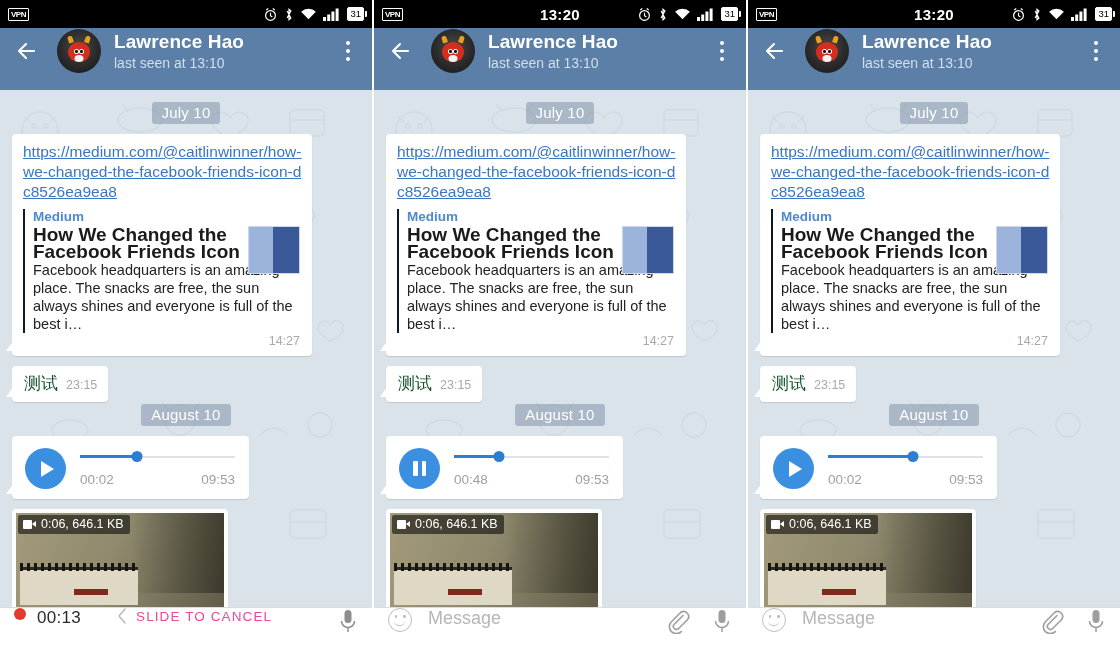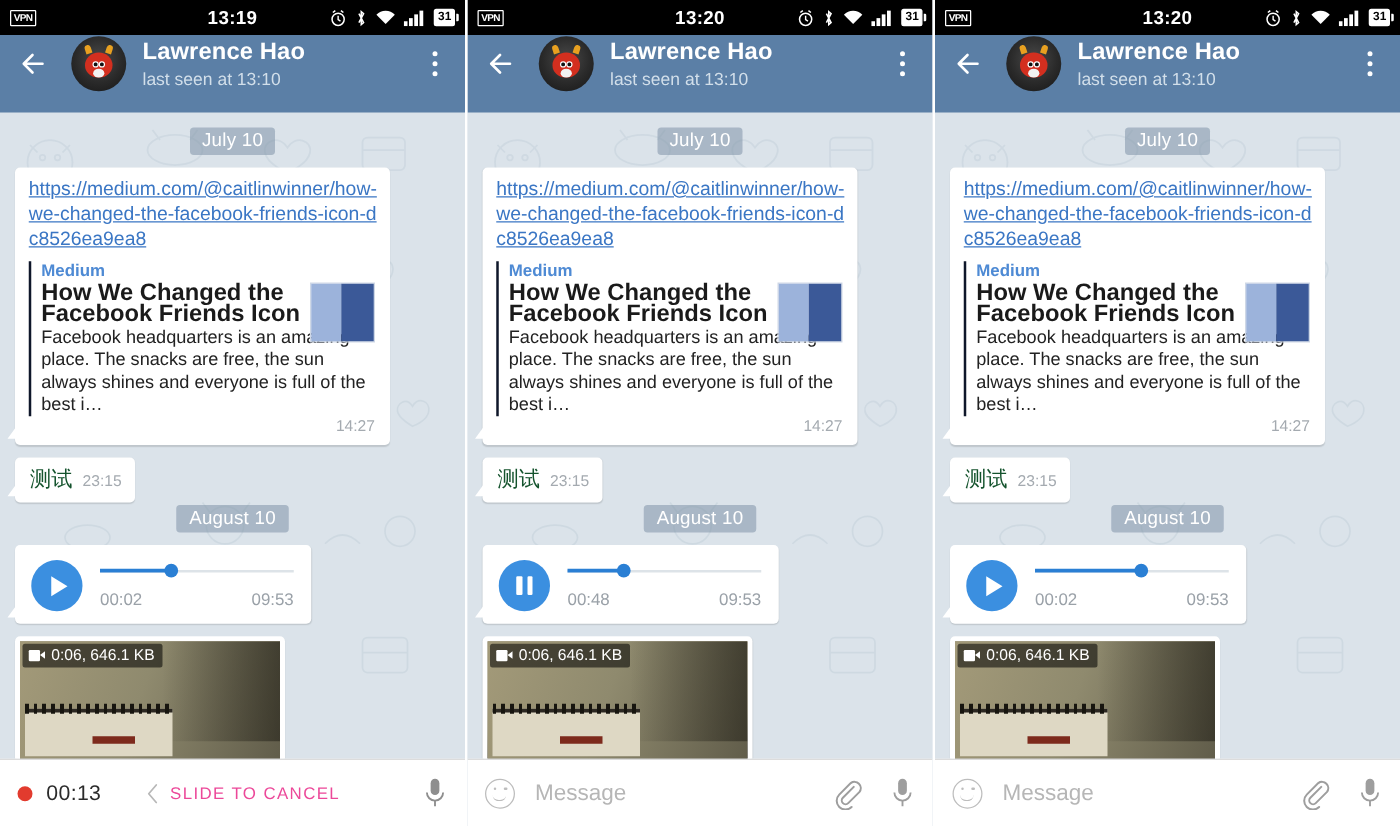--- a/index.html
+++ b/index.html
@@ -22,21 +22,21 @@
     border: 1.5px solid #ffffff; color: #ffffff; font-size: 8px; font-weight: bold;
     padding: 0px 2px; letter-spacing: -0.5px; line-height: 11px; border-radius: 1px;
   }
   .status-time {
     position: absolute; left: 0; right: 0; text-align: center;
     font-size: 15px; font-weight: bold; letter-spacing: 0.3px;
   }
   .status-icons { margin-left: auto; display: flex; align-items: center; gap: 6px; z-index: 2; }
   .ic { display: block; }
   .battery {
-    border: 1.5px solid #ffffff; border-radius: 2px; font-size: 9.5px; font-weight: bold;
+    border: 1.5px solid #ffffff; border-radius: 2px; font-size: 9.5px; font-weight: normal;
     color: #000; background: #fff; padding: 0 2px; line-height: 12px; position: relative;
   }
   .battery::after {
     content: ""; position: absolute; right: -4px; top: 3px; width: 2px; height: 6px;
     background: #ffffff; border-radius: 0 1px 1px 0;
   }
 
   
   .appbar {
     height: 62px; background: #5b7fa6; display: flex; align-items: center;
@@ -156,21 +156,21 @@
     color: #ffffff; font-size: 12.5px; padding: 2px 6px 3px 5px; border-radius: 2px;
     display: flex; align-items: center; gap: 5px;
   }
   .cam-ic { width: 13px; height: 9px; position: relative; display:block; }
   .cam-ic .body { position:absolute; left:0; top:0; width:9px; height:9px; background:#ffffff; border-radius:1px; }
   .cam-ic .lens { position:absolute; right:0; top:1.5px; width:0;height:0;border-style:solid;border-width:3px 4px 3px 0;border-color:transparent #ffffff transparent transparent; }
 
   
   .inputbar {
     height: 54px; background: #ffffff; border-top: 1px solid #dcdcdc;
-    display: flex; align-items: center; padding: 0 14px; flex: none; position: relative; z-index: 5;
+    display: flex; align-items: flex-start; padding: 0 14px; flex: none; position: relative; z-index: 5;
   }
   .emoji-ic { width: 24px; height: 24px; border: 1.6px solid #bdbdbd; border-radius: 50%; position: relative; flex: none; }
   .emoji-ic .e { position: absolute; top: 6px; width: 2.6px; height: 2.6px; background: #bdbdbd; border-radius: 50%; }
   .emoji-ic .e.l { left: 5.5px; } .emoji-ic .e.r { right: 5.5px; }
   .emoji-ic .m { position: absolute; left: 5px; bottom: 5px; width: 11px; height: 5px; border-bottom: 1.6px solid #bdbdbd; border-radius: 0 0 8px 8px; }
   .msg-placeholder { color: #b6b6b6; font-size: 18px; margin-left: 16px; flex: 1; }
   .attach-ic { width: 24px; height: 26px; flex:none; margin-right: 22px; }
   .mic-ic { width: 20px; height: 28px; flex: none; }
 
   .rec-dot { width: 12px; height: 12px; border-radius: 50%; background: #e23b2e; flex: none; }
@@ -180,21 +180,20 @@
   .slide-text { color: #ec4899; font-size: 13.5px; letter-spacing: 1.1px; }
 </style>
 </head>
 <body>
 
 <div class="screens">
 
   <div class="panel">
     <div class="statusbar">
       <span class="vpn-badge">VPN</span>
-      <span class="status-time">13:19</span>
       <span class="status-icons">
         <svg class="ic" width="15" height="15" viewBox="0 0 16 16">
             <circle cx="8" cy="9" r="5.2" fill="none" stroke="#fff" stroke-width="1.3"></circle>
             <path d="M8 6v3.2l2 1.4" stroke="#fff" stroke-width="1.2" fill="none"></path>
             <path d="M3.5 3.2 5.6 1.6M12.5 3.2 10.4 1.6" stroke="#fff" stroke-width="1.3"></path>
           </svg>
         <svg class="ic" width="10" height="15" viewBox="0 0 10 16">
             <path d="M3 4.2 7 11.8 5 13.5V2.5l2 1.7L3 11.8" stroke="#fff" stroke-width="1.3" fill="none"></path>
           </svg>
         <svg class="ic" width="17" height="14" viewBox="0 0 18 14">

